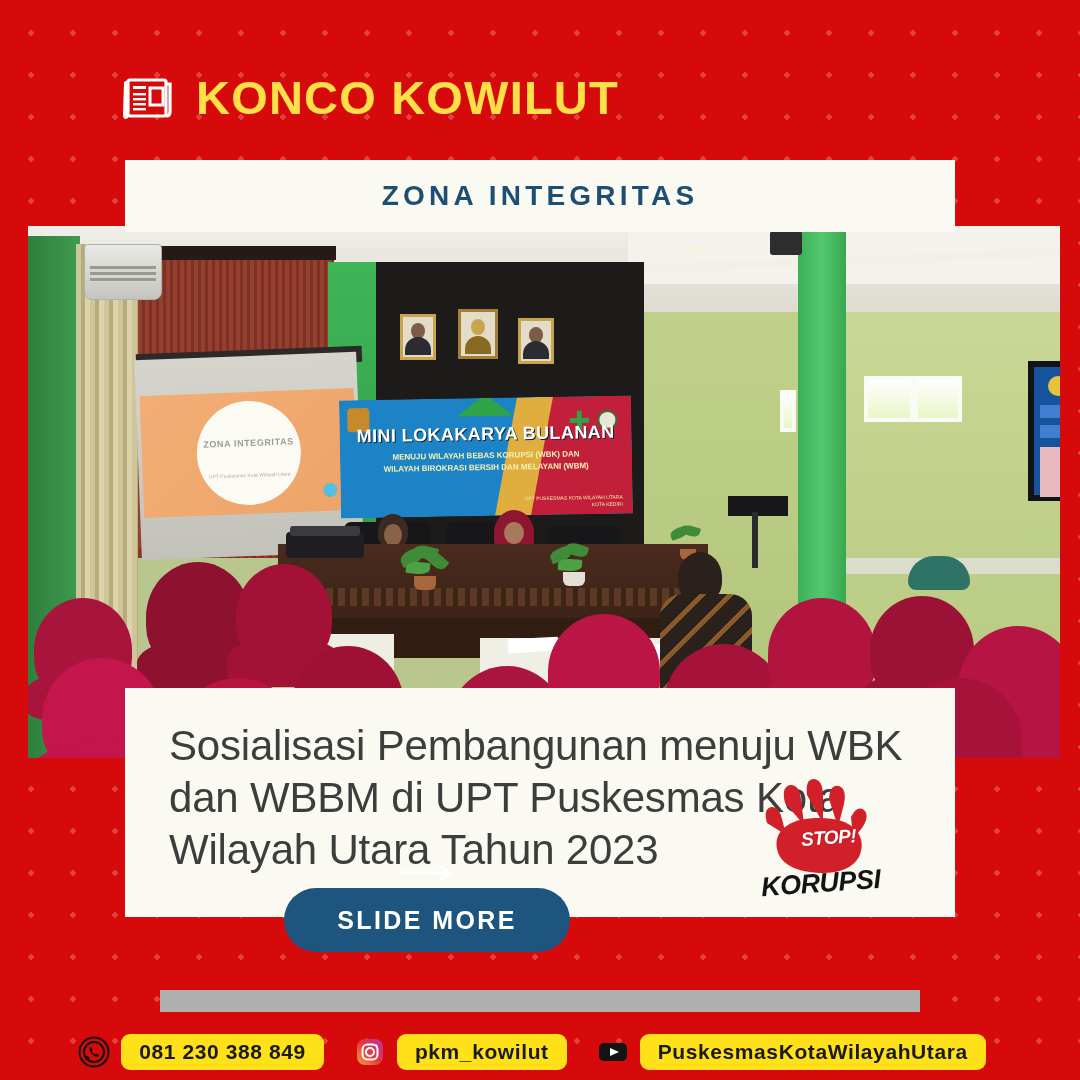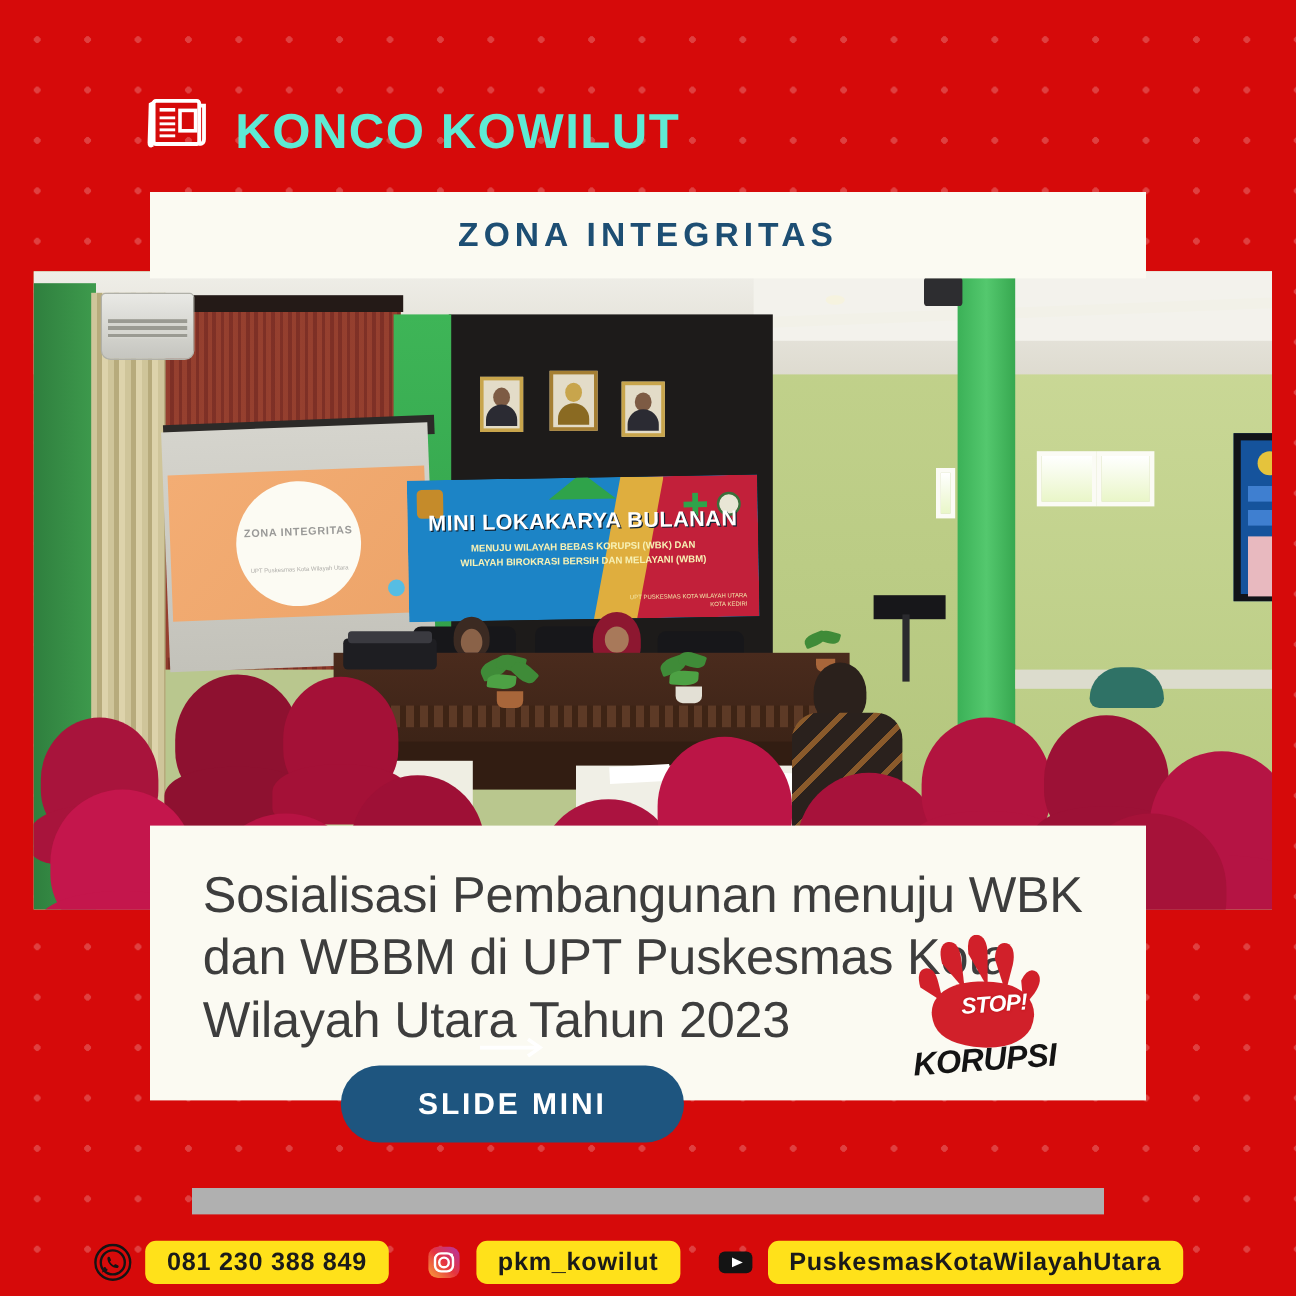--- a/index.html
+++ b/index.html
@@ -20,27 +20,26 @@
   }
 
   
   #header {
     position:absolute; left:118px; top:70px;
     display:flex; align-items:center; gap:22px;
     z-index:12;
   }
   #news-icon { width:56px; height:48px; position:relative; flex:0 0 auto; }
   #brand {
-    color:#5eead4;
-    font-size:41px;
+    color:#fde047;
+    font-size:47px;
     font-weight:bold;
     letter-spacing:1.2px;
     white-space:nowrap;
     font-family:"Liberation Sans", sans-serif;
-    margin-top:16px;
   }
 
   
   #zona-band {
     position:absolute; left:125px; top:160px;
     width:830px; height:72px;
     background:#fbfaf2;
     display:flex; align-items:center; justify-content:center;
     z-index:11;
   }
@@ -396,21 +395,21 @@
 <div id="card">
   <div id="title">Sosialisasi Pembangunan menuju WBK dan WBBM di UPT Puskesmas Kota Wilayah Utara Tahun 2023</div>
 
   <span id="arrow-wrap">
     <svg viewBox="0 0 56 20" width="56" height="20">
       <line x1="0" y1="10" x2="48" y2="10" stroke="#ffffff" stroke-width="3"></line>
       <polyline points="40,3 50,10 40,17" fill="none" stroke="#ffffff" stroke-width="3"></polyline>
     </svg>
   </span>
 
-  <button id="slide-btn">SLIDE MINI</button>
+  <button id="slide-btn">SLIDE MORE</button>
 
   <div id="stop-korupsi">
     <span id="hand">
       <svg viewBox="0 0 124 96" width="124" height="96">
         <g fill="#d1202a">
           <path d="M8 44 Q4 30 12 28 Q20 27 23 40 L27 56 Z"></path>
           <path d="M26 24 Q22 8 31 6 Q40 5 42 20 L45 46 Z"></path>
           <path d="M48 16 Q46 0 55 0 Q64 1 64 17 L64 44 Z"></path>
           <path d="M70 20 Q71 5 80 7 Q88 10 85 25 L79 48 Z"></path>
           <path d="M92 38 Q98 26 105 31 Q111 37 103 49 L94 60 Z"></path>

